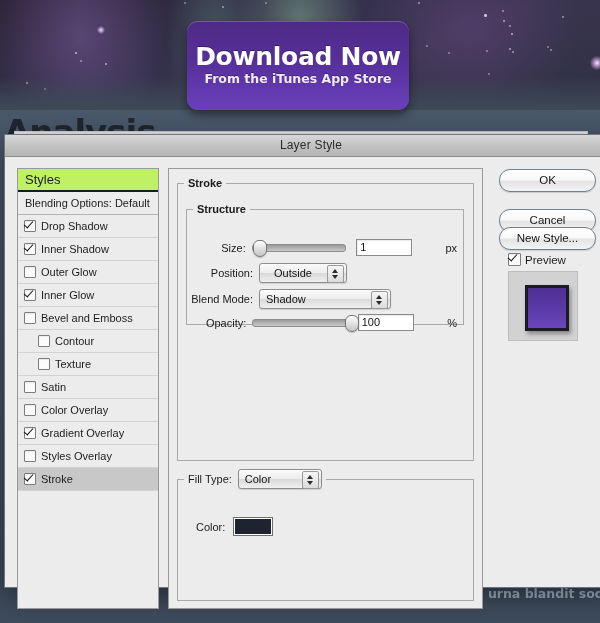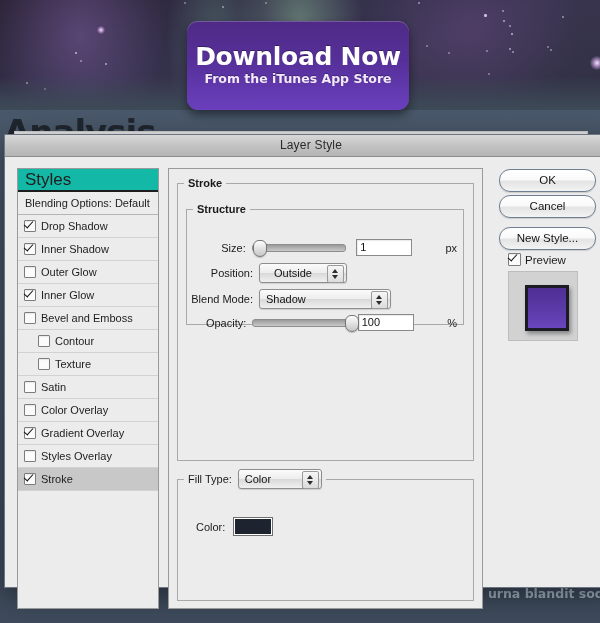--- a/index.html
+++ b/index.html
@@ -91,23 +91,23 @@
 
   .dlg-body{position:relative;height:430px;}
 
   
   .styles-panel{
     position:absolute;left:12px;top:11px;width:140px;height:439px;
     background:#ececec;border:1px solid #9a9a9a;
   }
   .styles-header{
     height:21px;line-height:21px;padding-left:7px;
-    background:#14b8a6;
+    background:#bef264;
     border-bottom:2px solid #1c1c1c;
-    font-size:17px;
+    font-size:13px;
   }
   .style-row{
     height:22px;line-height:22px;padding-left:6px;
     border-bottom:1px solid #d2d2d2;
     background:#ececec;display:flex;align-items:center;
     font-size:11px;white-space:nowrap;
   }
   .style-row.selected{background:#c8c8c8;}
   .style-row.header-row{padding-left:7px;border-bottom:1px solid #b5b5b5;}
   .style-row.indent{padding-left:20px;}
@@ -187,21 +187,21 @@
   
   .btn{
     position:absolute;left:494px;width:95px;height:21px;
     border-radius:11px;
     background:linear-gradient(180deg,#ffffff 0%,#fafafa 45%,#e4e4e4 55%,#f3f3f3 100%);
     border:1px solid #6f7e90;
     font-size:11.5px;text-align:center;line-height:21px;color:#141414;
     box-shadow:0 1px 1px rgba(0,0,0,.14);
   }
   #btn-ok{top:12px;}
-  #btn-cancel{top:38px;}
+  #btn-cancel{top:52px;}
   #btn-newstyle{top:70px;}
 
   .preview-row{position:absolute;left:503px;top:96px;display:flex;align-items:center;}
   .preview-row .cb{margin-right:4px;width:11px;height:11px;}
   .preview-lbl{font-size:11.5px;}
 
   .preview-box{
     position:absolute;left:503px;top:114px;width:68px;height:68px;
     background:#d2d2d2;border:1px solid #bdbdbd;
   }

